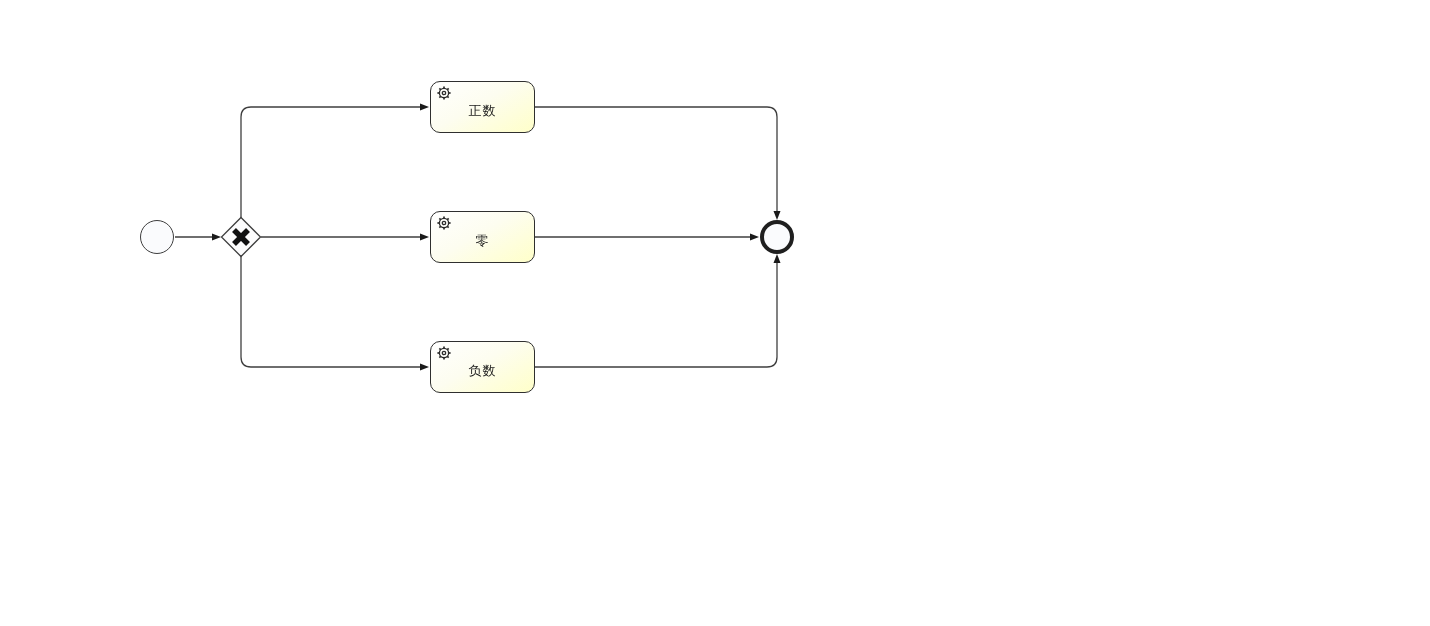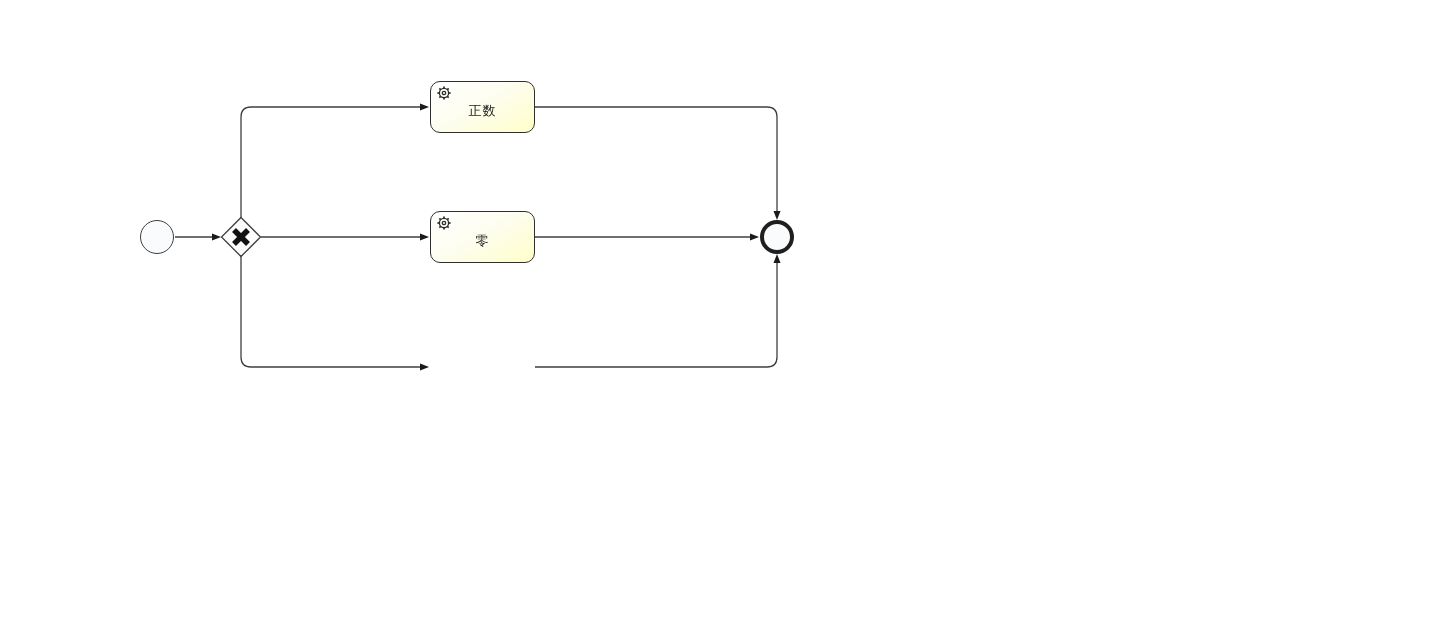--- a/index.html
+++ b/index.html
@@ -151,16 +151,33 @@
         <line x1="8" y1="3.4" x2="8" y2="1.4"></line>
         <line x1="11.25" y1="4.75" x2="12.67" y2="3.33"></line>
         <line x1="4.75" y1="4.75" x2="3.33" y2="3.33"></line>
         <line x1="11.25" y1="11.25" x2="12.67" y2="12.67"></line>
         <line x1="4.75" y1="11.25" x2="3.33" y2="12.67"></line>
       </g>
     </svg>
     <span class="task-label">零</span>
   </div>
 
+  <div class="task t3">
+    <svg class="gear" viewBox="0 0 16 16">
+      <circle class="ring" cx="8" cy="8" r="4.6"></circle>
+      <circle class="ring" cx="8" cy="8" r="1.7"></circle>
+      <g class="tooth">
+        <line x1="12.6" y1="8" x2="14.6" y2="8"></line>
+        <line x1="3.4" y1="8" x2="1.4" y2="8"></line>
+        <line x1="8" y1="12.6" x2="8" y2="14.6"></line>
+        <line x1="8" y1="3.4" x2="8" y2="1.4"></line>
+        <line x1="11.25" y1="4.75" x2="12.67" y2="3.33"></line>
+        <line x1="4.75" y1="4.75" x2="3.33" y2="3.33"></line>
+        <line x1="11.25" y1="11.25" x2="12.67" y2="12.67"></line>
+        <line x1="4.75" y1="11.25" x2="3.33" y2="12.67"></line>
+      </g>
+    </svg>
+    <span class="task-label">负数</span>
+  </div>
 
   <div class="end-event"></div>
 
 </div>
 
 </body></html>

